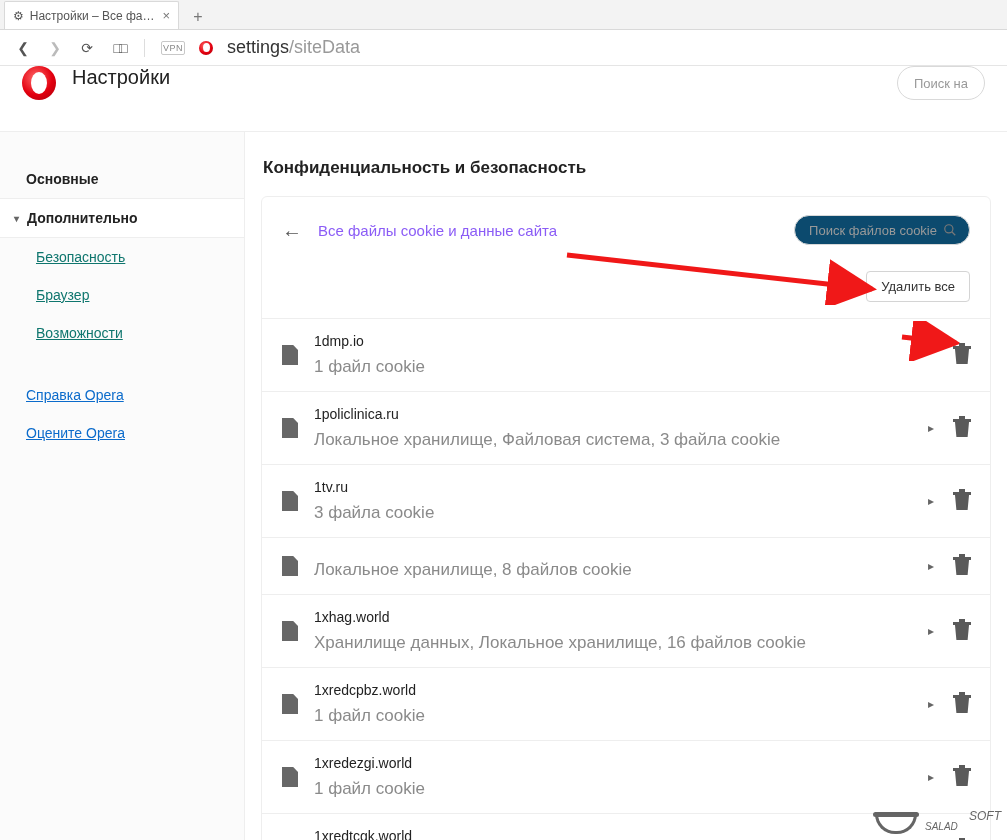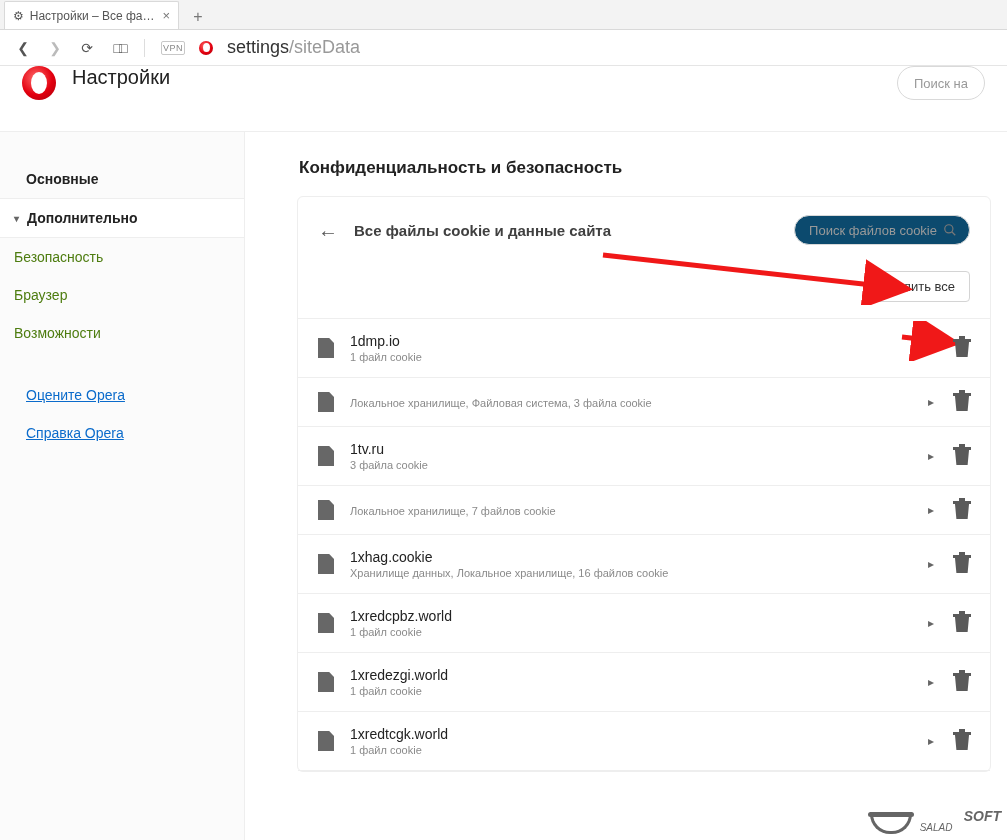--- a/index.html
+++ b/index.html
@@ -92,58 +92,58 @@
   .settings-header h1 { font-size: 20px; font-weight: 400; color:#222;}
   .search-pill {
     margin-left:auto;
     border:1px solid #d9d9d9; border-radius: 18px;
     height: 34px; padding: 0 16px;
     display:flex; align-items:center;
     color:#999; font-size:13px;
     min-width: 80px;
   }
   
-  .main { display:flex; height: calc(840px - 30px - 36px - 66px); gap: 36px; }
+  .main { display:flex; height: calc(840px - 30px - 36px - 66px); }
   .sidebar {
     width: 245px; flex:none;
     background: #fbfbfb;
     border-right: 1px solid #eee;
     padding-top: 28px;
   }
   .side-item {
     padding: 11px 26px;
     font-size: 14px; color:#222; cursor:pointer;
   }
   .side-item.bold { font-weight: 600; }
   .side-item.active {
     font-weight: 600;
     border-top:1px solid #eee; border-bottom:1px solid #eee;
     background:#fff;
     padding-left: 14px;
     display:flex; align-items:center; gap: 8px;
   }
-  .side-item.sub { padding-left: 14px; color:#4d7c0f; font-weight:400;}
+  .side-item.sub { padding-left: 36px; color:#0f766e; font-weight:400;text-decoration:underline;}
   .side-link { color:#0b6bcb; text-decoration: underline; }
   .side-spacer { height: 24px; }
 
   .content { flex:1; padding: 26px 0 0 0; overflow:auto; }
   .content h2 { font-size: 17px; font-weight:600; padding: 0 0 18px 18px; color:#222;}
 
   .card {
     margin: 0 16px 0 16px;
     border: 1px solid #eee; border-radius: 6px;
     background:#fff;
   }
   .card-header {
     display:flex; align-items:center;
     padding: 18px 20px;
     gap: 16px;
   }
   .back-arrow { font-size: 20px; color:#555; cursor:pointer;}
-  .card-title { font-size: 15px; font-weight:700; color:#404040; flex:1;}
+  .card-title { font-size: 15px; font-weight:400; color:#8b5cf6; flex:1;}
   .search-cookie {
     border:1px solid #d9d9d9; border-radius: 16px;
     height: 30px; padding: 0 12px 0 14px;
     display:flex; align-items:center; background:#0c4a6e;
     color:#999; font-size:13px; gap: 6px; min-width: 170px;
   }
   .search-cookie svg { width:14px; height:14px; fill:none; stroke:#777; stroke-width:2;}
 
   .action-row { display:flex; justify-content:flex-end; padding: 8px 20px 16px 20px; position:relative;}
   .btn {
@@ -161,21 +161,21 @@
   .file-ico {
     width:16px; height:20px; position:relative; flex:none;
   }
   .file-ico::before{
     content:""; position:absolute; inset:0;
     background:#676767;
     clip-path: polygon(0 0, 70% 0, 100% 25%, 100% 100%, 0 100%);
   }
   .site-text { flex:1; }
   .site-text .name { font-size: 14px; color:#222; }
-  .site-text .meta { font-size: 11px; color:#8a8a8a; margin-top:2px;}
+  .site-text .meta { font-size: 17px; color:#8a8a8a; margin-top:8px;}
   .chevron { color:#666; font-size:12px; margin-right:4px; cursor:pointer;}
   .trash {
     width:16px; height:18px; position:relative; cursor:pointer;
   }
   .trash::before{
     content:""; position:absolute; left:1px; top:3px; right:1px; bottom:0;
     background:#5a5a5a;
     clip-path: polygon(0 0, 100% 0, 90% 100%, 10% 100%);
   }
   .trash::after{
@@ -202,21 +202,21 @@
   .watermark .bowl::before{
     content:""; position:absolute; left:2px; right:2px; bottom:2px; height:18px;
     border:3px solid #4b4b4b; border-top:none;
     border-radius: 0 0 20px 20px;
   }
   .watermark .bowl::after{
     content:""; position:absolute; left:0; right:0; top:6px; height:5px;
     background:#4b4b4b; border-radius:3px;
   }
   .watermark .txt { line-height: 0.9; }
-  .watermark .l1 { font-size: 14px; font-weight:700; font-style:italic;margin-left:44px;}
+  .watermark .l1 { font-size: 12px; font-weight:400; font-style:italic;margin-left:44px;}
   .watermark .l2 { font-size: 10px; font-weight:400; font-style:italic;}
 </style>
 </head>
 <body>
 
 <div class="tabstrip">
   <div class="tab">
     <span class="gear">⚙</span>
     <span class="title">Настройки – Все файлы c</span>
     <span class="close">×</span>
@@ -249,22 +249,22 @@
   <div class="sidebar" id="sidebar">
       <div class="side-item bold"><span>Основные</span></div>
       <div class="side-item active">
         <span style="font-size: 10px; color: rgb(102, 102, 102);">▾</span>
         <span>Дополнительно</span>
       </div>
       <div class="side-item sub"><span>Безопасность</span></div>
       <div class="side-item sub"><span>Браузер</span></div>
       <div class="side-item sub"><span>Возможности</span></div>
       <div class="side-spacer"></div>
+      <div class="side-item"><span class="side-link">Справка Opera</span></div>
       <div class="side-item"><span class="side-link">Оцените Opera</span></div>
-      <div class="side-item"><span class="side-link">Справка Opera</span></div>
     </div>
 
   <div class="content">
     <h2>Конфиденциальность и безопасность</h2>
 
     <div class="card">
       <div class="card-header">
         <span class="back-arrow">←</span>
         <span class="card-title">Все файлы cookie и данные сайта</span>
         <div class="search-cookie">
@@ -305,20 +305,21 @@
               <div class="name">1dmp.io</div>
               <div class="meta">1 файл cookie</div>
             </div>
             <div class="trash">
               <div class="lid"></div>
             </div>
           </div>
           <div class="site-row">
             <div class="file-ico"></div>
             <div class="site-text">
+              <div class="name">1policlinica.ru</div>
               <div class="meta">Локальное хранилище, Файловая система, 3 файла cookie</div>
             </div>
             <span class="chevron">▸</span>
             <div class="trash">
               <div class="lid"></div>
             </div>
           </div>
           <div class="site-row">
             <div class="file-ico"></div>
             <div class="site-text">
@@ -326,31 +327,31 @@
               <div class="meta">3 файла cookie</div>
             </div>
             <span class="chevron">▸</span>
             <div class="trash">
               <div class="lid"></div>
             </div>
           </div>
           <div class="site-row">
             <div class="file-ico"></div>
             <div class="site-text">
-              <div class="meta">Локальное хранилище, 7 файлов cookie</div>
-            </div>
-            <span class="chevron">▸</span>
-            <div class="trash">
-              <div class="lid"></div>
-            </div>
-          </div>
-          <div class="site-row">
-            <div class="file-ico"></div>
-            <div class="site-text">
-              <div class="name">1xhag.cookie</div>
+              <div class="meta">Локальное хранилище, 8 файлов cookie</div>
+            </div>
+            <span class="chevron">▸</span>
+            <div class="trash">
+              <div class="lid"></div>
+            </div>
+          </div>
+          <div class="site-row">
+            <div class="file-ico"></div>
+            <div class="site-text">
+              <div class="name">1xhag.world</div>
               <div class="meta">Хранилище данных, Локальное хранилище, 16 файлов cookie</div>
             </div>
             <span class="chevron">▸</span>
             <div class="trash">
               <div class="lid"></div>
             </div>
           </div>
           <div class="site-row">
             <div class="file-ico"></div>
             <div class="site-text">

